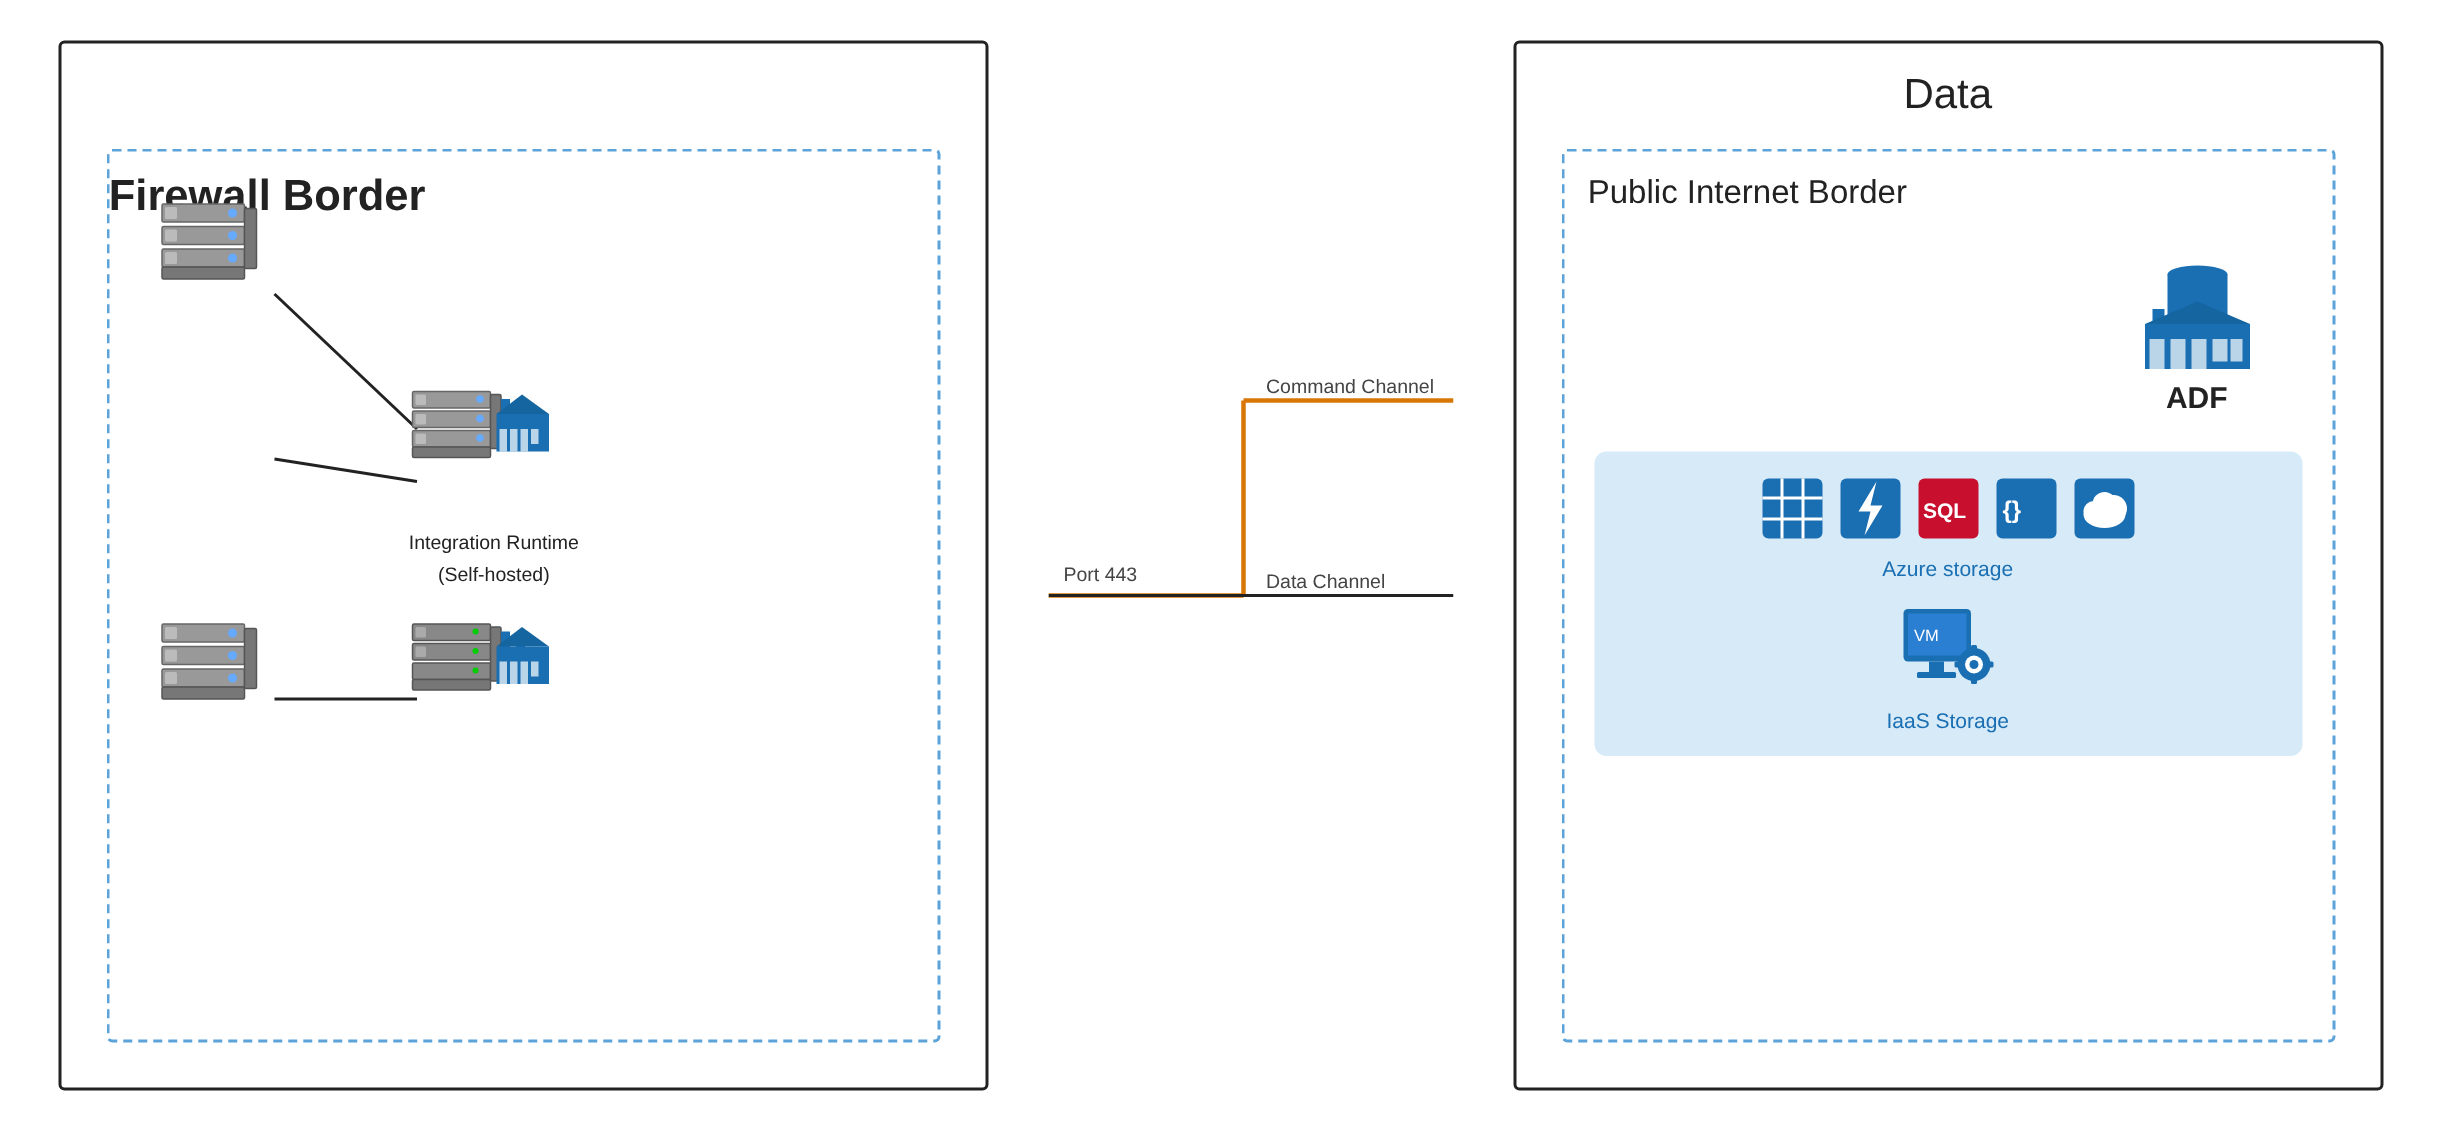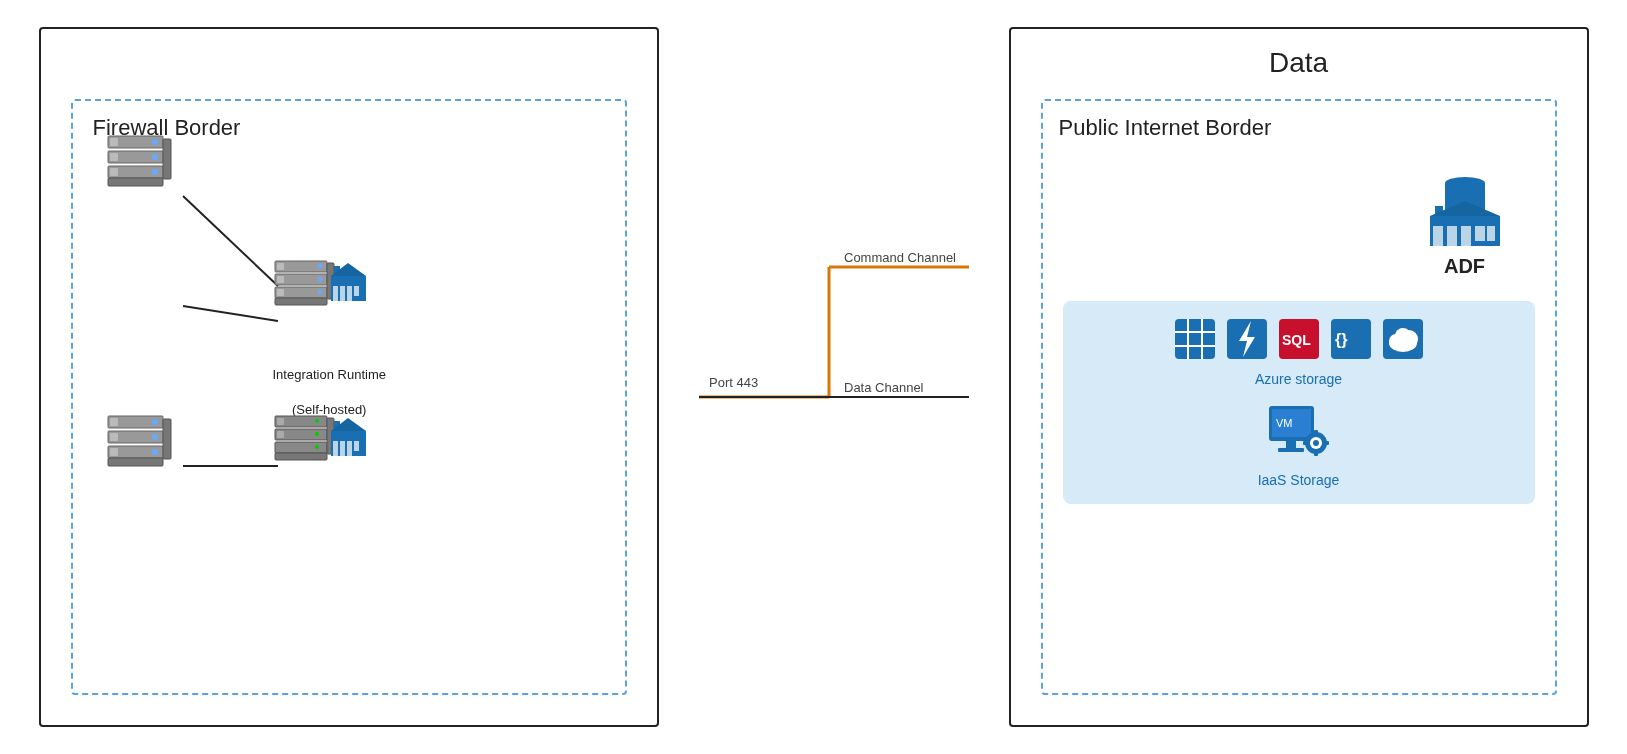--- a/index.html
+++ b/index.html
@@ -45,25 +45,24 @@
       position: absolute;
       top: 70px;
       left: 30px;
       right: 30px;
       bottom: 30px;
       border: 2px dashed #5ba3d9;
       border-radius: 4px;
     }
 
     .firewall-title {
-      font-size: 22px;
-      font-weight: 400;
+      font-size: 29px;
+      font-weight: 700;
       color: #222;
       margin-top: 14px;
-      margin-left: 20px;
     }
 
     
     .azure-box {
       width: 580px;
       height: 700px;
       border: 2px solid #222;
       border-radius: 4px;
       position: relative;
       flex-shrink: 0;
@@ -111,21 +110,21 @@
     .ds-top { position: absolute; top: 30px; left: 30px; }
     .ds-mid { position: absolute; top: 155px; left: 30px; }
     .ds-bot { position: absolute; top: 310px; left: 30px; }
     .ir-main { position: absolute; top: 155px; left: 200px; }
     .ir-second { position: absolute; top: 310px; left: 200px; }
 
     .label-text {
       font-size: 13px;
       color: #222;
       text-align: center;
-      margin-top: 20px;
+      margin-top: 6px;
     }
 
     
     .azure-storage-group {
       position: absolute;
       top: 200px;
       left: 20px;
       right: 20px;
       background: #d6eaf8;
       border-radius: 8px;

